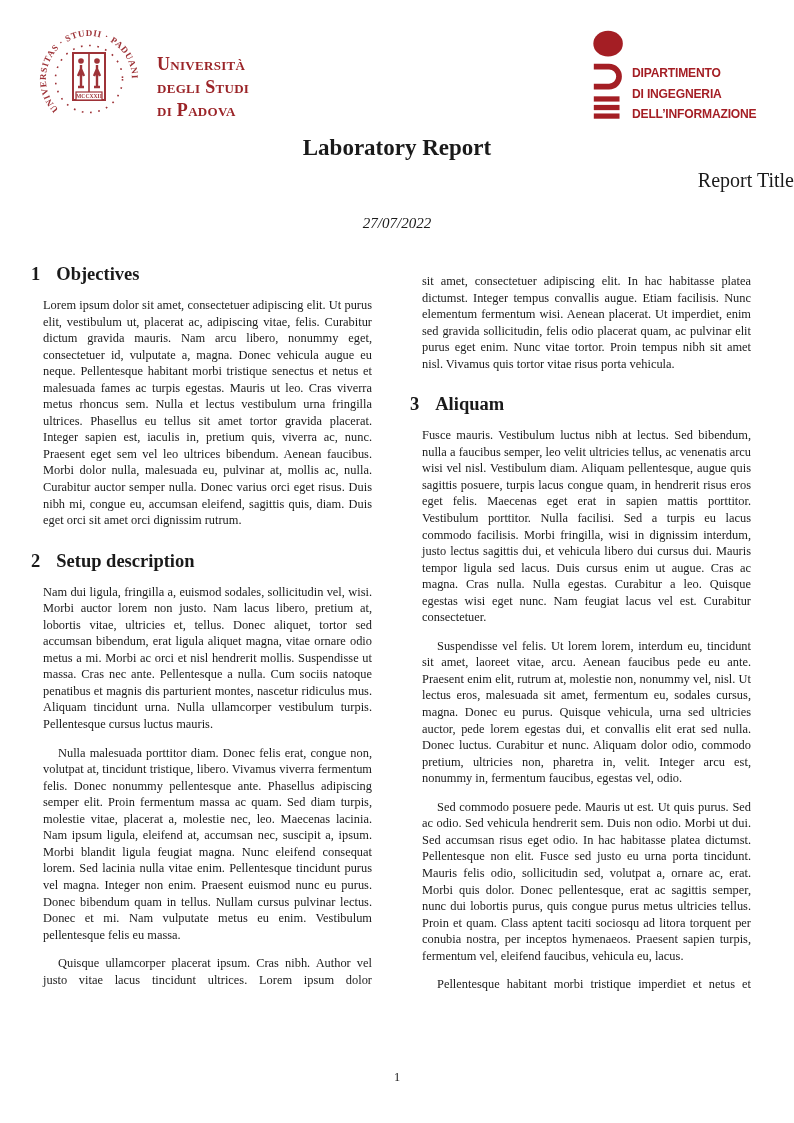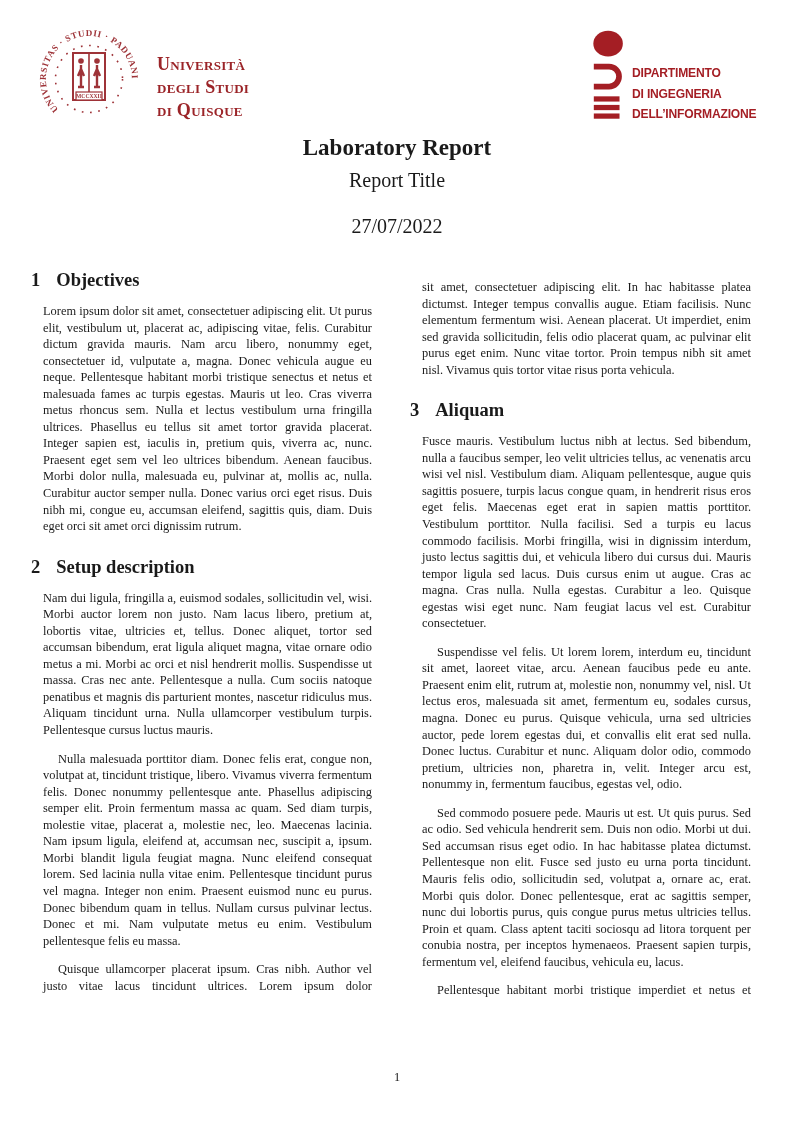--- a/index.html
+++ b/index.html
@@ -20,23 +20,23 @@
   .dei-wordmark{color:#a41e24;font-family:"Liberation Sans",sans-serif;
     font-weight:600;font-size:13px;line-height:20.5px;letter-spacing:-.2px;
     transform:scaleX(.93);transform-origin:left top;margin-top:33px;white-space:nowrap;}
   .quantum{margin-top:8px;width:180px;}
   .quantum-tagline{color:#a21e26;font-family:"Liberation Sans",sans-serif;
     font-size:9.5px;font-style:italic;font-weight:700;margin-top:4px;
     transform:scaleX(.97);transform-origin:left top;white-space:nowrap;}
   
   .titleblock{text-align:center;margin-top:17px;}
   .report-title{font-size:23px;font-weight:700;margin:8px;}
-  .report-subtitle{font-size:20px;font-weight:400;margin:7px 0 0;}
+  .report-subtitle{font-size:20px;font-weight:400;margin:7px 0 0;text-align:right;}
   .byline{margin-top:23px;font-size:15px;line-height:18.5px;}
-  .report-date{margin-top:17px;font-size:20px;}
+  .report-date{margin-top:17px;font-size:15px;font-style:italic;}
   
   .columns{display:flex;gap:26px;padding:0 31px;margin-top:29px;
     height:754px;overflow:hidden;box-sizing:border-box;}
   .col{width:353px;flex:0 0 auto;}
   .section-head{display:flex;gap:16px;font-size:18.5px;font-weight:700;
     margin:21px 0 11px;line-height:22px;}
   .section-head.first{margin-top:2px;}
   .col p{margin:12px;font-size:12.4px;line-height:16.55px;text-align:justify;}
   .col p.indent{text-indent:15px;}
   .col p.jlast{text-align-last:justify;}
@@ -66,21 +66,21 @@
         <circle cx="47" cy="37" r="2.8" fill="#9e3338"></circle>
         <circle cx="63" cy="37" r="2.8" fill="#9e3338"></circle>
         <path d="M 47,41 L 47,63 M 44,63 L 50,63 M 47,45 L 44,52 M 47,45 L 50,52" stroke="#9e3338" stroke-width="2.4" fill="none"></path>
         <path d="M 63,41 L 63,63 M 60,63 L 66,63 M 63,45 L 60,52 M 63,45 L 66,52" stroke="#9e3338" stroke-width="2.4" fill="none"></path>
         <rect x="42" y="68" width="26" height="8" fill="#ffffff" stroke="#9e3338" stroke-width="1.2"></rect>
         <text x="55" y="74.3" text-anchor="middle" font-family="Liberation Serif, serif" font-size="5.6" font-weight="bold" fill="#9e3338">MCCXXII</text>
       </svg>
       <div class="unipd-wordmark">
         <div>Università</div>
         <div>degli Studi</div>
-        <div>di Quisque</div>
+        <div>di Padova</div>
       </div>
     </div>
 
     <div class="dei">
       <svg class="dei-icon" viewBox="0 0 42 100">
         <ellipse cx="19" cy="14" rx="15.5" ry="13.5" fill="#a41e24"></ellipse>
         <path d="M 4,38 H 20 A 10.5,10.5 0 0 1 20,59 H 4" fill="none" stroke="#a41e24" stroke-width="6"></path>
         <line x1="4" y1="72" x2="31" y2="72" stroke="#a41e24" stroke-width="5.5"></line>
         <line x1="4" y1="81" x2="31" y2="81" stroke="#a41e24" stroke-width="5.5"></line>
         <line x1="4" y1="90" x2="31" y2="90" stroke="#a41e24" stroke-width="5.5"></line>

